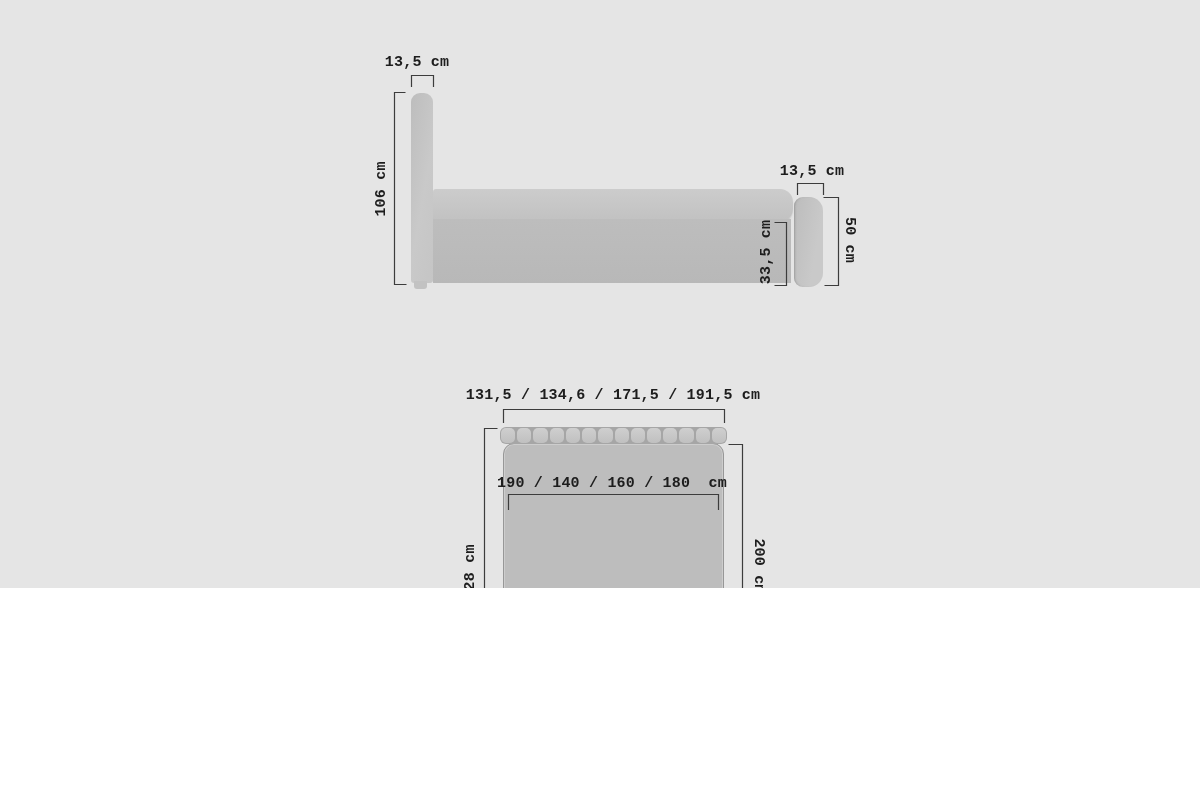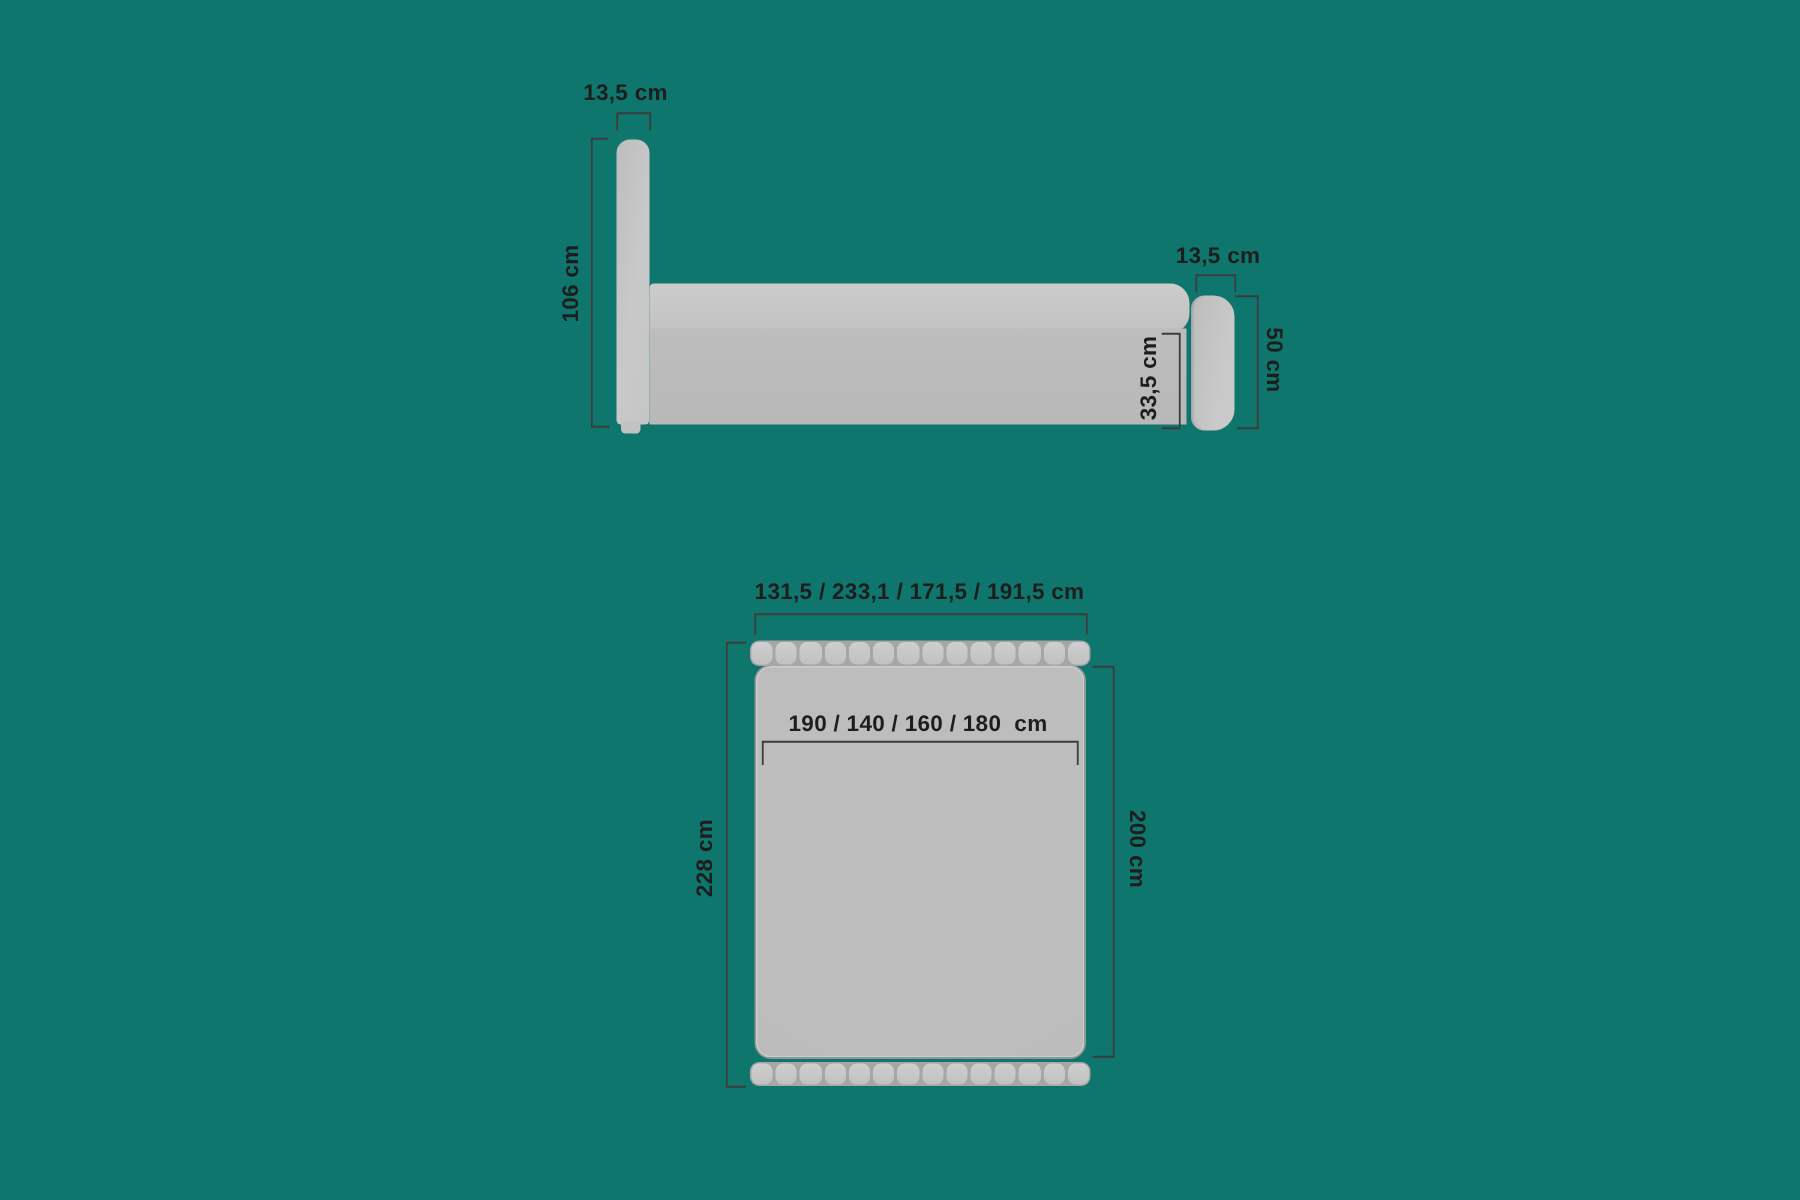--- a/index.html
+++ b/index.html
@@ -1,18 +1,18 @@
 <!DOCTYPE html>
 <html><head>
 <meta charset="utf-8">
 <style>
   html,body{margin:0;padding:0;background:#ffffff;}
   .canvas{
-    position:relative;width:1200px;height:800px;background:#0f766e;overflow:hidden;
-    font-family:Liberation Sans, sans-serif;
+    position:relative;width:1200px;height:588px;background:#e5e5e5;overflow:hidden;
+    font-family:Liberation Mono, monospace;
   }
   .part{position:absolute;}
   
   .headboard{
     left:411px;top:93px;width:22px;height:190px;
     border-radius:9px 9px 3px 3px;
     background:linear-gradient(100deg,#bdbdbd 0%,#c9c9c9 55%,#c5c5c5 100%);
   }
   .hb-foot{
     left:414px;top:281px;width:13px;height:8px;
@@ -127,21 +127,21 @@
   <div class="dim" style="left:417px;top:62px;">13,5 cm</div>
 
   <div class="dim rot-l" style="left:381px;top:189px;">106 cm</div>
 
   <div class="dim" style="left:812px;top:171px;">13,5 cm</div>
 
   <div class="dim rot-r" style="left:849px;top:240px;">50 cm</div>
 
   <div class="dim rot-l" style="left:766px;top:252px;">33,5 cm</div>
 
-  <div class="dim" style="left:613px;top:395px;">131,5 / 233,1 / 171,5 / 191,5 cm</div>
+  <div class="dim" style="left:613px;top:395px;">131,5 / 134,6 / 171,5 / 191,5 cm</div>
 
   <div class="dim" style="left:612px;top:483px;">190 / 140 / 160 / 180  cm</div>
 
   <div class="dim rot-l" style="left:470px;top:572px;">228 cm</div>
 
   <div class="dim rot-r" style="left:758px;top:566px;">200 cm</div>
 
 </div>
 
 </body></html>

